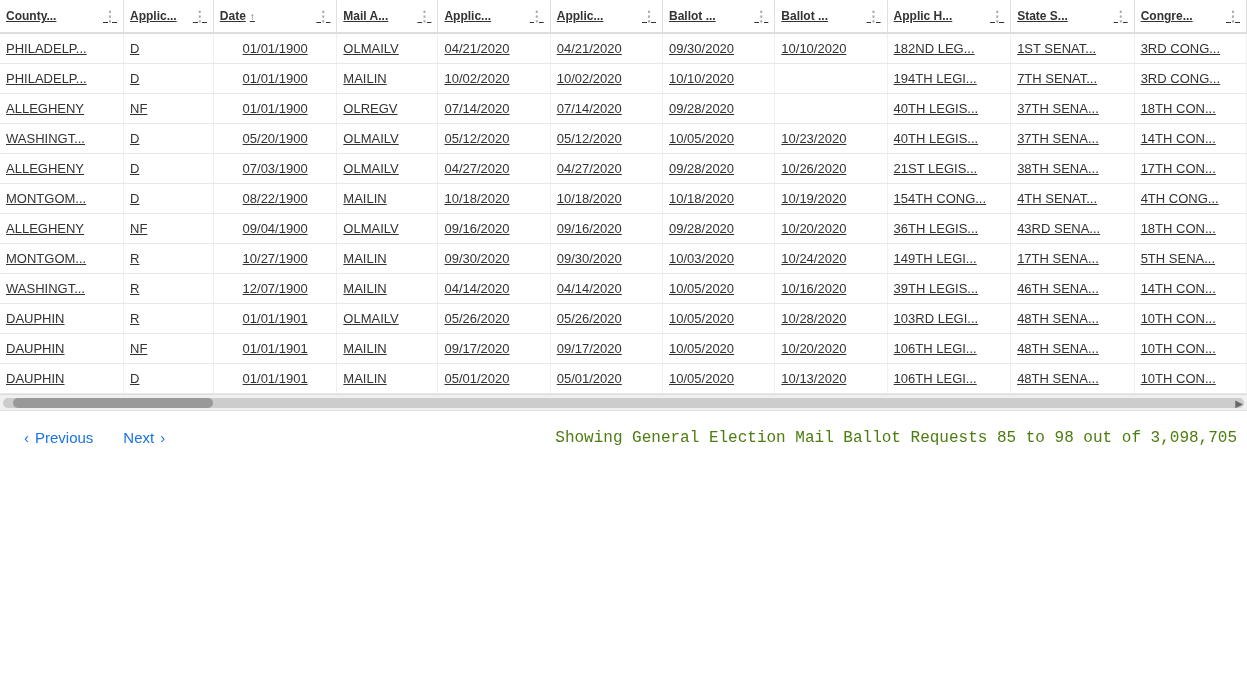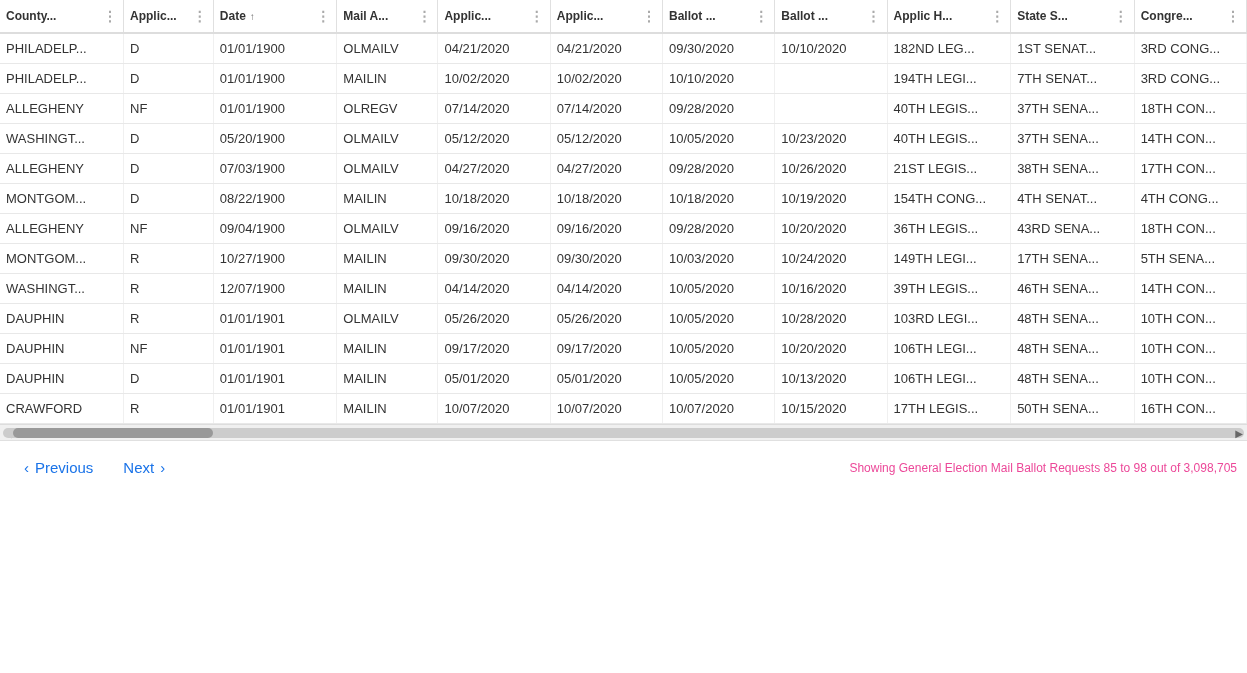--- a/index.html
+++ b/index.html
@@ -1,18 +1,18 @@
 <!DOCTYPE html>
 <html><head>
   <meta charset="utf-8">
   <style>
     * { box-sizing: border-box; margin: 0; padding: 0; }
     body { font-family: Arial, sans-serif; font-size: 13px; background: #fff; color: #333; width: 1247px; }
 
-    .table-container { width: 100%; overflow-x: auto; }
+    .table-container { width: 100%; overflow-x: auto; text-decoration: underline; }
 
     table { width: 100%; border-collapse: collapse; table-layout: fixed; }
 
     thead tr { background: #fff; border-bottom: 2px solid #ddd; }
 
     th {
       padding: 8px 6px;
       text-align: left;
       font-weight: 600;
       font-size: 12px;
@@ -39,21 +39,21 @@
       border-bottom: 1px solid #e8e8e8;
       border-right: 1px solid #f0f0f0;
       white-space: nowrap;
       overflow: hidden;
       text-overflow: ellipsis;
       font-size: 13px;
     }
 
     .col-county { width: 110px; }
     .col-applic1 { width: 80px; }
-    .col-date { width: 110px; }
+    .col-date { width: 110px; text-align: center; }
     .col-mail { width: 90px; }
     .col-applic2 { width: 100px; }
     .col-applic3 { width: 100px; }
     .col-ballot1 { width: 100px; }
     .col-ballot2 { width: 100px; }
     .col-stateh { width: 110px; }
     .col-states { width: 110px; margin-top: 8px; }
     .col-congre { width: 100px; }
 
     .scrollbar-row { height: 16px; background: #f0f0f0; border-top: 1px solid #ddd; position: relative; overflow: hidden; }
@@ -93,22 +93,23 @@
       background: transparent;
       color: #1a73e8;
       font-size: 15px;
       font-weight: 500;
       cursor: pointer;
       border-radius: 4px;
     }
 
     .footer-status {
       margin-left: auto;
-      font-size: 12px;
-      color: #ec4899;
+      font-size: 16px;
+      color: #4d7c0f;
+      font-family: Liberation Mono, monospace;
     }
   </style>
 </head>
 <body>
 
 <div class="table-container">
   <table>
     <thead>
       <tr id="header-row">
           <th class="col-county" title="County...">
@@ -329,33 +330,20 @@
           <td class="col-applic1" title="D">D</td>
           <td class="col-date" title="01/01/1901">01/01/1901</td>
           <td class="col-mail" title="MAILIN">MAILIN</td>
           <td class="col-applic2" title="05/01/2020">05/01/2020</td>
           <td class="col-applic3" title="05/01/2020">05/01/2020</td>
           <td class="col-ballot1" title="10/05/2020">10/05/2020</td>
           <td class="col-ballot2" title="10/13/2020">10/13/2020</td>
           <td class="col-stateh" title="106TH LEGI...">106TH LEGI...</td>
           <td class="col-states" title="48TH SENA...">48TH SENA...</td>
           <td class="col-congre" title="10TH CON...">10TH CON...</td>
-        </tr>
-        <tr>
-          <td class="col-county" title="CRAWFORD">CRAWFORD</td>
-          <td class="col-applic1" title="R">R</td>
-          <td class="col-date" title="01/01/1901">01/01/1901</td>
-          <td class="col-mail" title="MAILIN">MAILIN</td>
-          <td class="col-applic2" title="10/07/2020">10/07/2020</td>
-          <td class="col-applic3" title="10/07/2020">10/07/2020</td>
-          <td class="col-ballot1" title="10/07/2020">10/07/2020</td>
-          <td class="col-ballot2" title="10/15/2020">10/15/2020</td>
-          <td class="col-stateh" title="17TH LEGIS...">17TH LEGIS...</td>
-          <td class="col-states" title="50TH SENA...">50TH SENA...</td>
-          <td class="col-congre" title="16TH CON...">16TH CON...</td>
         </tr>
       </tbody>
   </table>
 </div>
 
 <div class="scrollbar-row">
   <span class="scroll-arrow-left">◀</span>
   <div class="scrollbar-inner">
     <div class="scrollbar-thumb"></div>
   </div>

